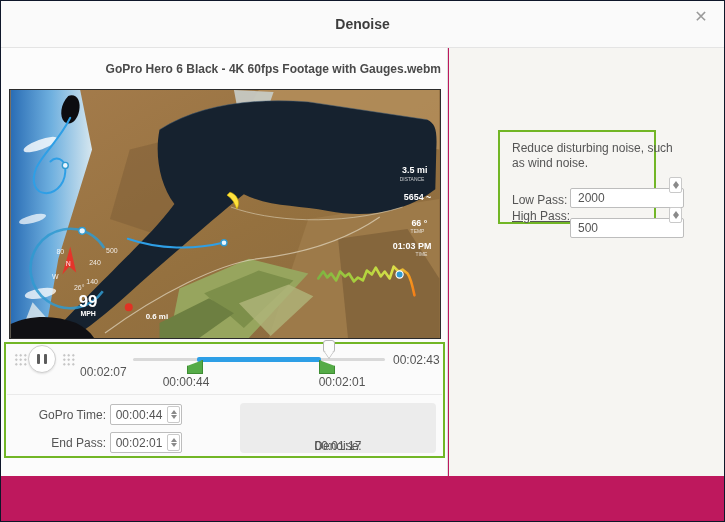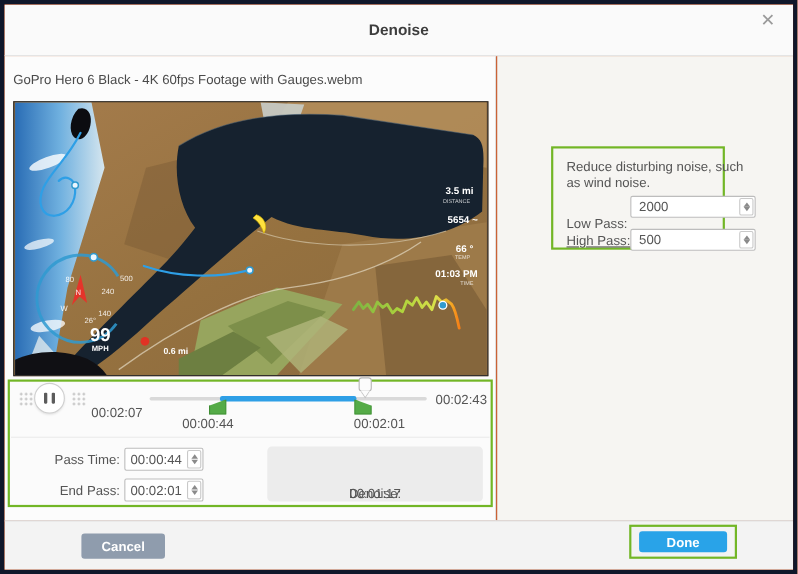--- a/index.html
+++ b/index.html
@@ -1,37 +1,37 @@
 <!DOCTYPE html>
 <html><head>
 <meta charset="utf-8">
 <style>
   * { margin:0; padding:0; box-sizing:border-box; }
   html,body { background:#e9e9e9; }
   body { font-family:"Liberation Sans", sans-serif; }
   .dialog {
     position:relative; width:725px; height:522px; margin:0 auto;
-    background:#c2410c; border:4px solid #0f172a; overflow:hidden;
+    background:#be185d; border:1px solid #0f172a; overflow:hidden;
   }
   
   .hdr { position:absolute; left:0; top:0; right:0; height:47px;
          background:#fafafa; border-bottom:1px solid #e4e4e4; }
   .hdr-title { position:absolute; left:0; right:0; top:15px; text-align:center;
          font-size:14px; font-weight:bold; color:#3d3d3d; }
   .hdr-close { position:absolute; right:13px; top:6px; width:20px; height:20px;
          border:none; background:transparent; color:#9a9a9a; font-size:16px;
          line-height:20px; text-align:center; cursor:pointer; }
   
   .left-pane { position:absolute; left:0; top:47px; width:447px; bottom:45px;
          background:#fcfcfc; border-right:1px solid #dedede; }
   .right-pane { position:absolute; left:448px; top:47px; right:0; bottom:45px;
          background:#f6f5f2; }
   
-  .video-title { position:absolute; left:8px; top:14px; width:432px; text-align:left;
-         font-size:12px; font-weight:normal; color:#4a4a4a; }
+  .video-title { position:absolute; left:8px; top:14px; width:432px; text-align:right;
+         font-size:12px; font-weight:bold; color:#4a4a4a; }
   .video-frame { position:absolute; left:8px; top:41px; width:432px; height:250px;
          border:1px solid #2b2b2b; background:#8f6c41; overflow:hidden; }
   .video-frame svg { display:block; }
   
   .play-box { position:absolute; left:3px; top:294px; width:441px; height:116px;
          border:2px solid #72b626; background:#fbfbfb; }
   .dots { position:absolute; width:13px; height:13px;
          background-image:radial-gradient(#c2c2c2 1px, transparent 1.3px);
          background-size:4.5px 4.5px; }
   .dots.d1 { left:8px; top:9px; }
@@ -81,21 +81,21 @@
          font-size:12px; color:#555; }
   
   .noise-box { position:absolute; left:49px; top:82px; width:158px; height:94px;
          border:2px solid #72b626; }
   .noise-desc { position:absolute; left:12px; top:9px; width:170px;
          font-size:12px; color:#555; line-height:15px; }
   .np-lbl { position:absolute; left:12px; font-size:12px; color:#555; }
   .npl1 { top:61px; } .npl2 { top:77px;text-decoration:underline; }
   .np-field { position:absolute; left:70px; width:114px; height:20px; }
   .npf1 { top:43px; } .npf2 { top:73px; }
-  .np-field .fld { text-align:left; padding-left:7px; }
+  .np-field .fld { text-align:left; padding-left:7px;margin-top:13px; }
   
   .footer { position:absolute; left:0; right:0; bottom:0; height:45px;
          background:#f3f3f3; border-top:1px solid #dcdcdc; }
   .btn-cancel { position:absolute; left:70px; top:11px; width:76px; height:23px;
          background:#8f9cad; border:none; border-radius:3px; color:#fff;
          font-family:"Liberation Sans",sans-serif; font-size:12px; font-weight:bold; cursor:pointer; }
   .done-outline { position:absolute; left:568px; top:3px; width:98px; height:31px;
          border:2px solid #72b626; }
   .btn-done { position:absolute; left:7px; top:4px; width:80px; height:19px;
          background:#29a3e8; border:none; border-radius:3px; color:#fff;
@@ -227,21 +227,21 @@
       <div class="handle hl"></div>
       <div class="handle hr"></div>
       <div class="playhead"></div>
 
       <span class="t-tot">00:02:43</span>
       <span class="lbl-start">00:00:44</span>
       <span class="lbl-end">00:02:01</span>
 
       <div class="play-div"></div>
 
-      <span class="row-lbl rl1">Pass Time:</span>
+      <span class="row-lbl rl1">GoPro Time:</span>
       <span class="time-field tf1">
         <input class="fld" value="00:00:44" style="">
         <span class="spin">
             <i class="up"></i>
             <i class="dn"></i>
           </span>
       </span>
 
       <span class="row-lbl rl2">End Pass:</span>
       <span class="time-field tf2">
@@ -275,20 +275,14 @@
       <span class="np-field npf2">
         <input class="fld" value="500" style="">
         <span class="spin">
             <i class="up"></i>
             <i class="dn"></i>
           </span>
       </span>
     </div>
   </div>
 
-  <div class="footer">
-    <button class="btn-cancel">Cancel</button>
-    <div class="done-outline">
-      <button class="btn-done">Done</button>
-    </div>
-  </div>
 
 </div>
 
 </body></html>

